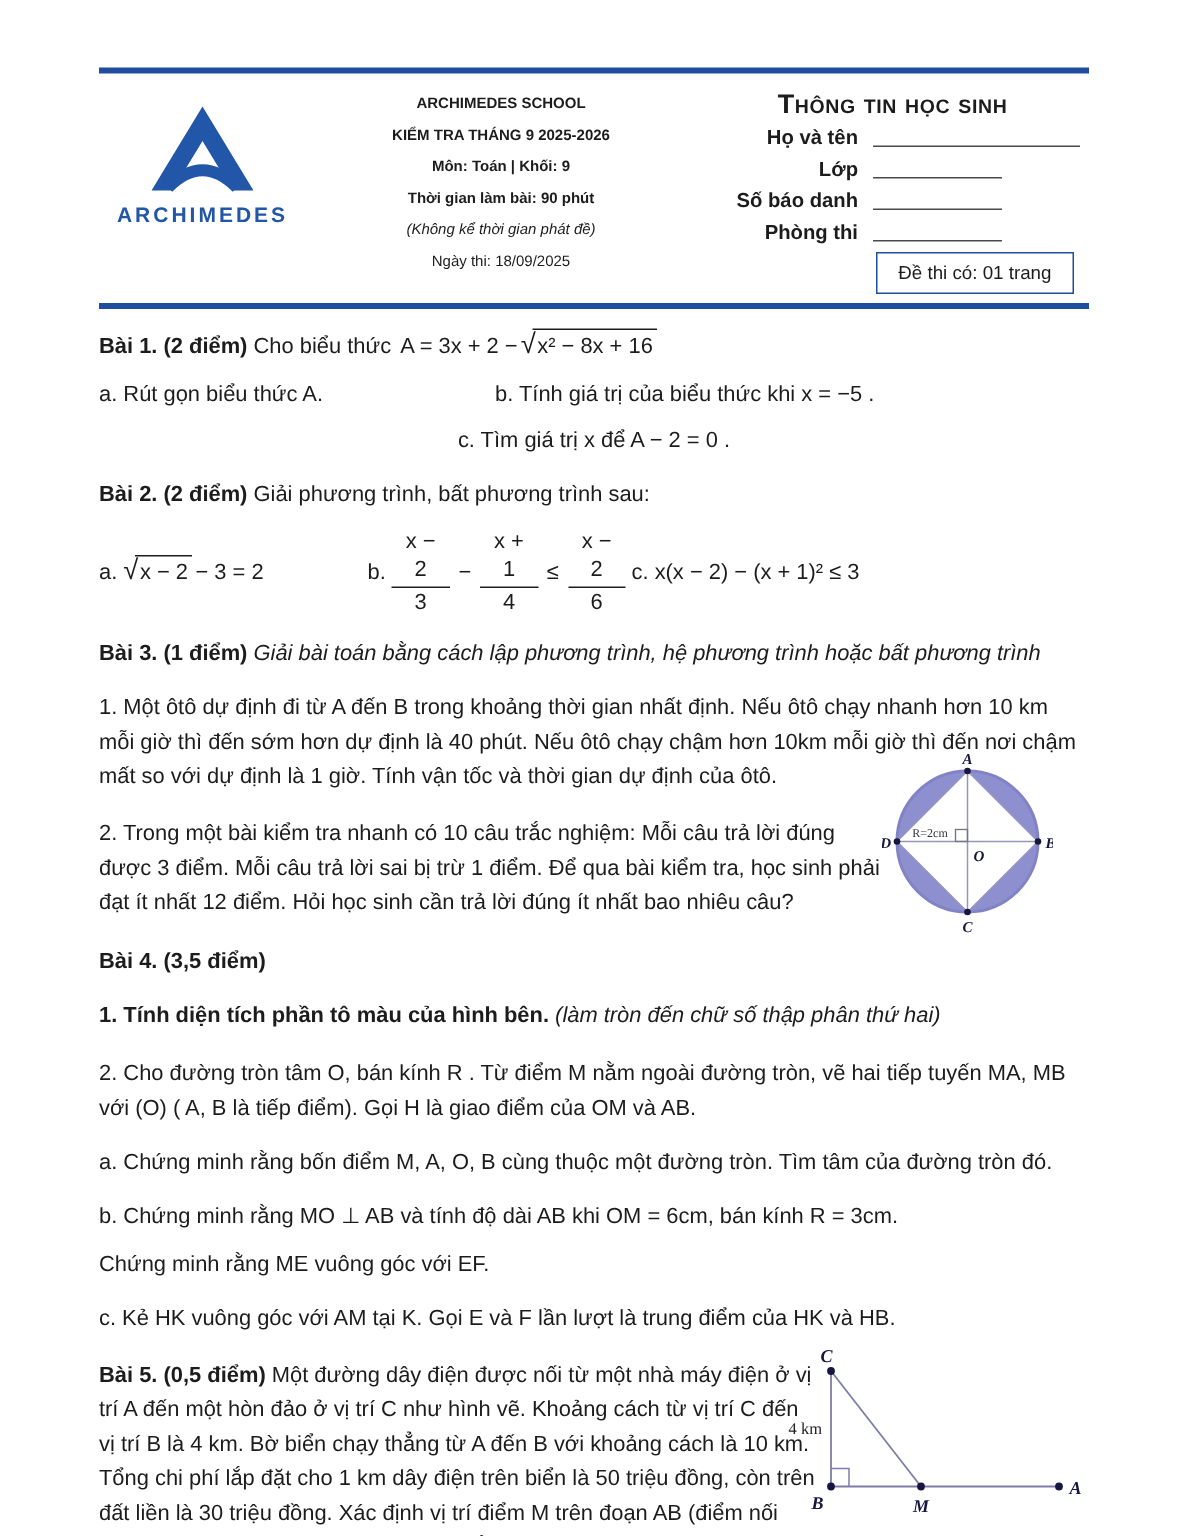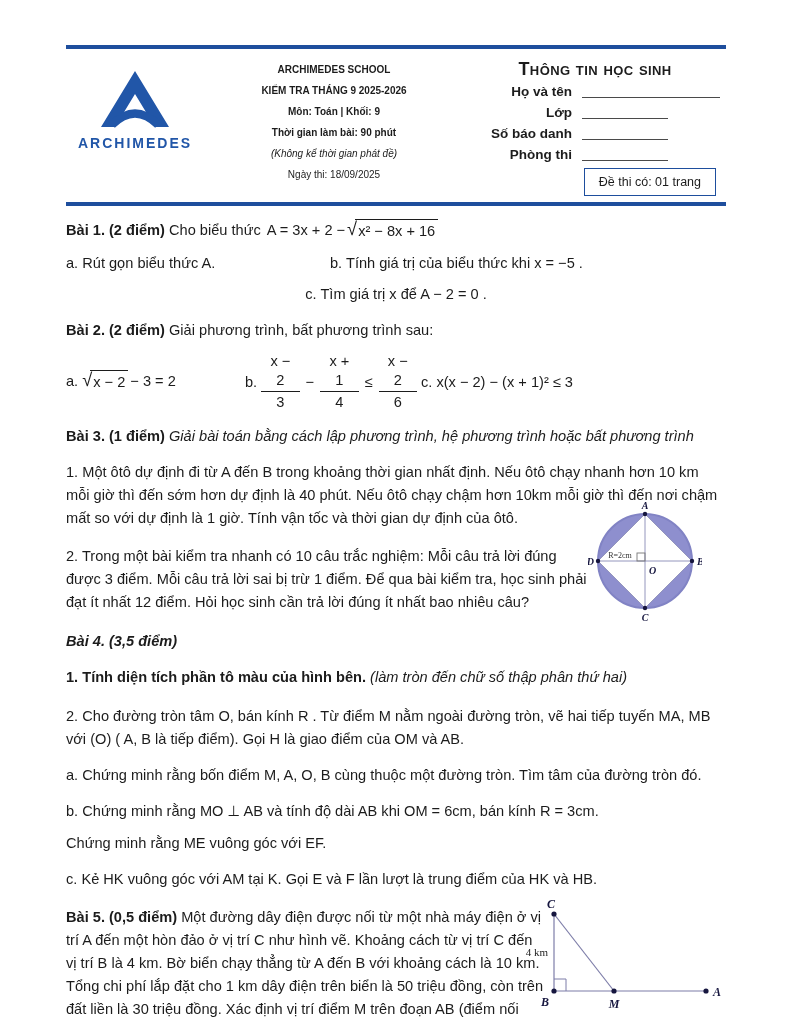--- a/index.html
+++ b/index.html
@@ -229,21 +229,21 @@
         <circle cx="10" cy="62" r="2.2" fill="#16163f"></circle>
         <text x="57" y="10" text-anchor="middle" font-family="Liberation Serif, DejaVu Serif, serif" font-style="italic" font-weight="bold" font-size="10" fill="#16163f">A</text>
         <text x="109" y="66" text-anchor="start" font-family="Liberation Serif, DejaVu Serif, serif" font-style="italic" font-weight="bold" font-size="10" fill="#16163f">B</text>
         <text x="57" y="122" text-anchor="middle" font-family="Liberation Serif, DejaVu Serif, serif" font-style="italic" font-weight="bold" font-size="10" fill="#16163f">C</text>
         <text x="6" y="66" text-anchor="end" font-family="Liberation Serif, DejaVu Serif, serif" font-style="italic" font-weight="bold" font-size="10" fill="#16163f">D</text>
         <text x="61" y="75" text-anchor="start" font-family="Liberation Serif, DejaVu Serif, serif" font-style="italic" font-weight="bold" font-size="10" fill="#16163f">O</text>
         <text x="32" y="59" text-anchor="middle" font-family="Liberation Serif, DejaVu Serif, serif" font-size="8" fill="#333">R=2cm</text>
       </svg>
     </div>
 
-    <div class="prob-line b" style="margin-top:16px;font-style:italic;">Bài 4. (3,5 điểm)</div>
+    <div class="prob-line b" style="margin-top:16px;">Bài 4. (3,5 điểm)</div>
     <div class="prob-line">
       <span class="b">1. Tính diện tích phần tô màu của hình bên.</span>
       <span class="i">(làm tròn đến chữ số thập phân thứ hai)</span>
     </div>
     <p class="prob-line" style="margin-top:16px;">2. Cho đường tròn tâm O, bán kính R . Từ điểm M nằm ngoài đường tròn, vẽ hai tiếp tuyến MA, MB với (O) ( A, B là tiếp điểm). Gọi H là giao điểm của OM và AB.</p>
     <p class="prob-line">a. Chứng minh rằng bốn điểm M, A, O, B cùng thuộc một đường tròn. Tìm tâm của đường tròn đó.</p>
     <p class="prob-line">b. Chứng minh rằng MO ⊥ AB và tính độ dài AB khi OM = 6cm, bán kính R = 3cm.</p>
     <p class="prob-line" style="margin-top:9px;">Chứng minh rằng ME vuông góc với EF.</p>
     <p class="prob-line">c. Kẻ HK vuông góc với AM tại K. Gọi E và F lần lượt là trung điểm của HK và HB.</p>
 

